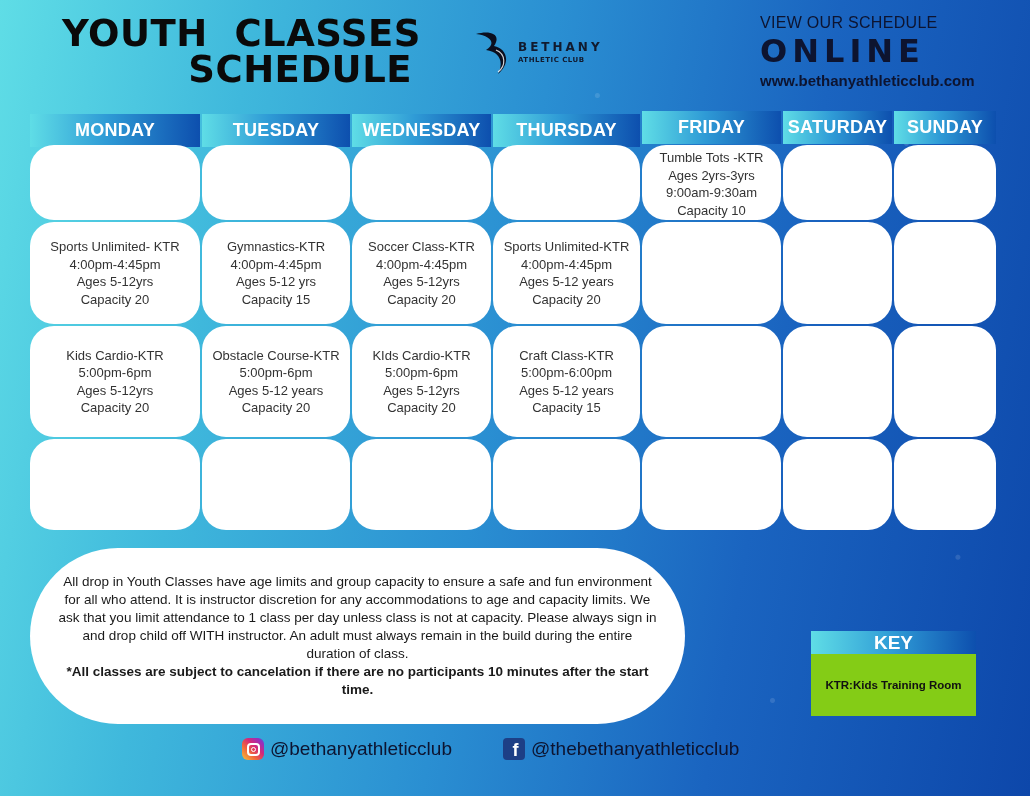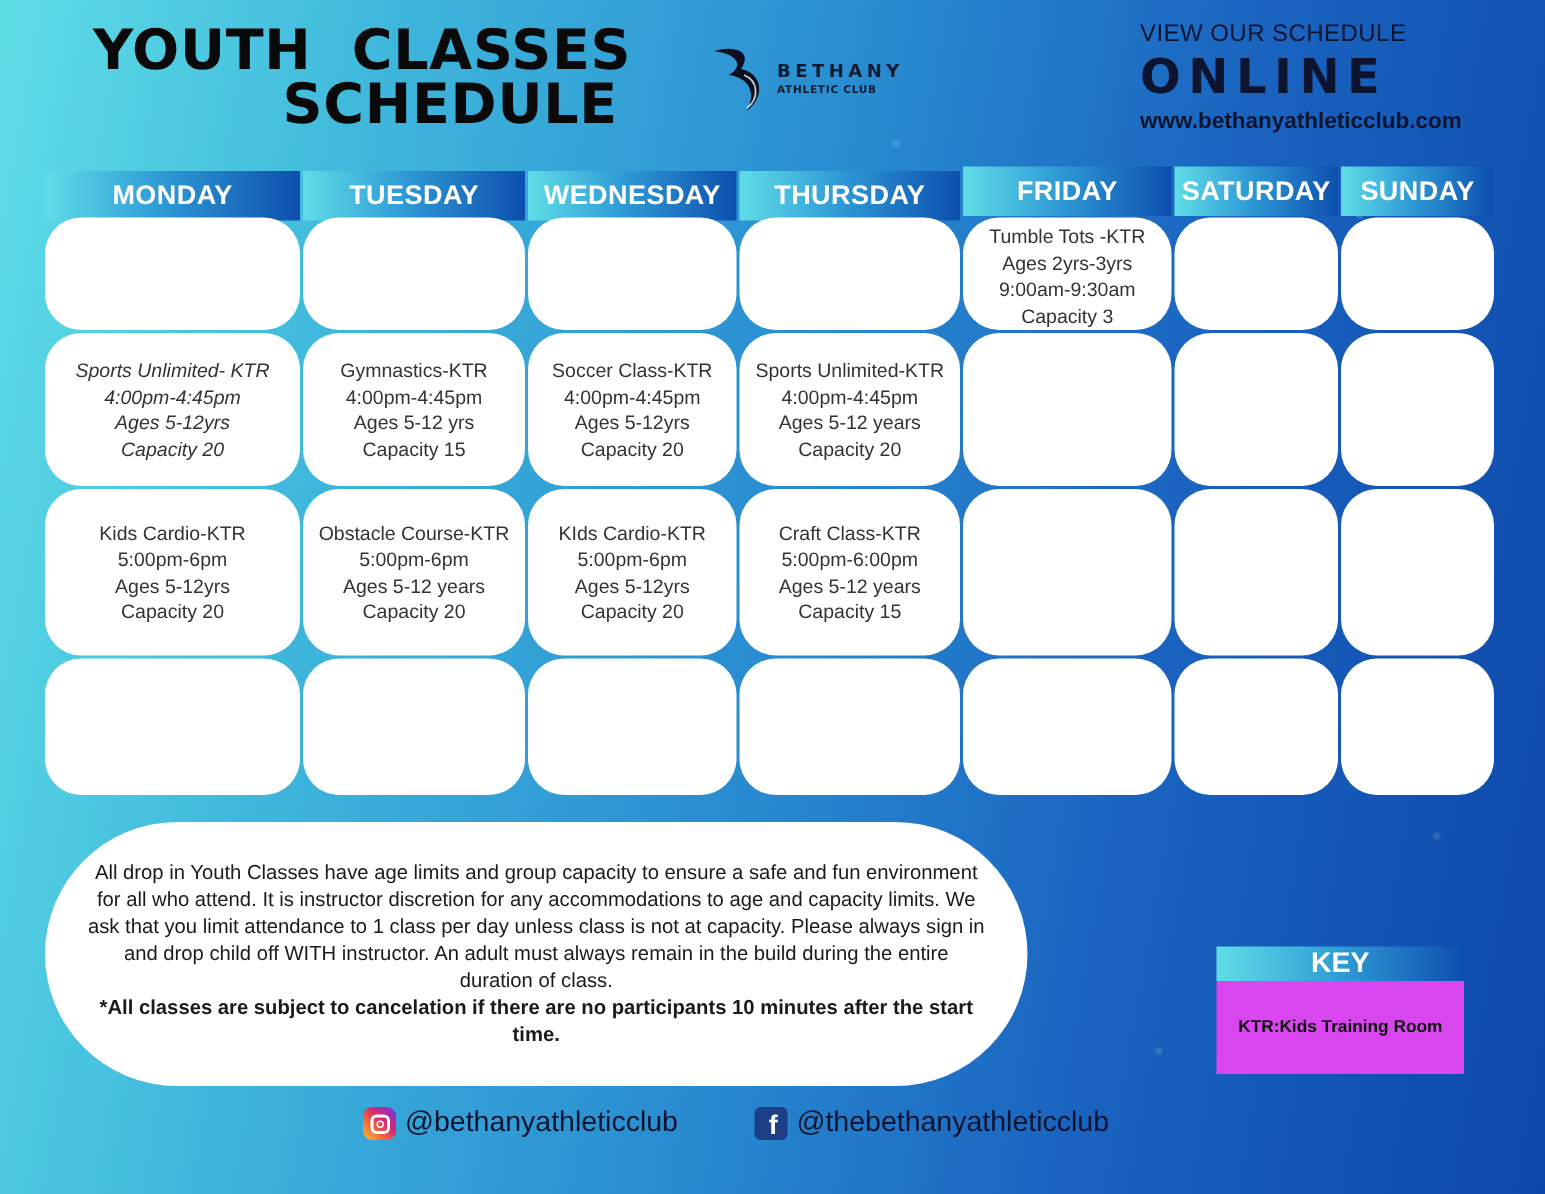--- a/index.html
+++ b/index.html
@@ -45,21 +45,21 @@
       position: absolute; left: 30px; top: 548px; width: 655px; height: 176px;
       background: #fff; border-radius: 90px;
       display: flex; flex-direction: column; align-items: center; justify-content: center;
       text-align: center; color: #1a1a1a; font-size: 13.5px; line-height: 18px; padding: 0 28px;
     }
     .notice-bold { font-weight: bold; }
 
     .key { position: absolute; left: 811px; top: 631px; width: 165px; }
     .key-hdr { height: 23px; color: #fff; font-weight: bold; font-size: 19px; display: flex; align-items: center; justify-content: center;
       background: linear-gradient(90deg, #5fdde6 0%, #2f9bd6 50%, #0d4fae 100%); }
-    .key-body { height: 62px; background: #d946ef; display: flex; align-items: center; justify-content: center; font-size: 11.5px; font-weight: bold; color: #111; }
+    .key-body { height: 62px; background: #84cc16; display: flex; align-items: center; justify-content: center; font-size: 11.5px; font-weight: bold; color: #111; }
 
     .social { position: absolute; top: 738px; display: flex; align-items: center; font-size: 19px; color: #0d1430; }
     .ig-icon { width: 22px; height: 22px; border-radius: 6px; margin-right: 6px;
       background: linear-gradient(45deg, #f9c23c 0%, #f0653b 35%, #d62976 60%, #962fbf 85%, #4f5bd5 100%);
       display: flex; align-items: center; justify-content: center; }
     .ig-inner { width: 13px; height: 13px; border: 2px solid #fff; border-radius: 4px; position: relative; }
     .ig-inner::after { content: ""; position: absolute; left: 2px; top: 2px; width: 5px; height: 5px; border: 1.5px solid #fff; border-radius: 50%; box-sizing: border-box; }
     .fb-icon { width: 22px; height: 22px; border-radius: 4px; margin-right: 6px; background: #1d3f86; color: #fff;
       font-weight: bold; font-size: 18px; display: flex; align-items: flex-end; justify-content: center; padding-left: 3px; line-height: 20px; }
   </style>
@@ -99,25 +99,25 @@
     <div class="hdr" style="left: 753px; top: 0px; width: 109px;">SATURDAY</div>
     <div class="hdr" style="left: 864px; top: 0px; width: 102px;">SUNDAY</div>
     <div class="cell cell-top" style="left: 0px; top: 34px; width: 170px; height: 75px;"></div>
     <div class="cell cell-top" style="left: 172px; top: 34px; width: 148px; height: 75px;"></div>
     <div class="cell cell-top" style="left: 322px; top: 34px; width: 139px; height: 75px;"></div>
     <div class="cell cell-top" style="left: 463px; top: 34px; width: 147px; height: 75px;"></div>
     <div class="cell cell-top" style="left: 612px; top: 34px; width: 139px; height: 75px;">
       <div>Tumble Tots -KTR</div>
       <div>Ages 2yrs-3yrs</div>
       <div>9:00am-9:30am</div>
-      <div>Capacity 3</div>
+      <div>Capacity 10</div>
     </div>
     <div class="cell cell-top" style="left: 753px; top: 34px; width: 109px; height: 75px;"></div>
     <div class="cell cell-top" style="left: 864px; top: 34px; width: 102px; height: 75px;"></div>
-    <div class="cell" style="left: 0px; top: 111px; width: 170px; height: 102px; font-style: italic;">
+    <div class="cell" style="left: 0px; top: 111px; width: 170px; height: 102px;">
       <div>Sports Unlimited- KTR</div>
       <div>4:00pm-4:45pm</div>
       <div>Ages 5-12yrs</div>
       <div>Capacity 20</div>
     </div>
     <div class="cell" style="left: 172px; top: 111px; width: 148px; height: 102px;">
       <div>Gymnastics-KTR</div>
       <div>4:00pm-4:45pm</div>
       <div>Ages  5-12 yrs</div>
       <div>Capacity 15</div>

